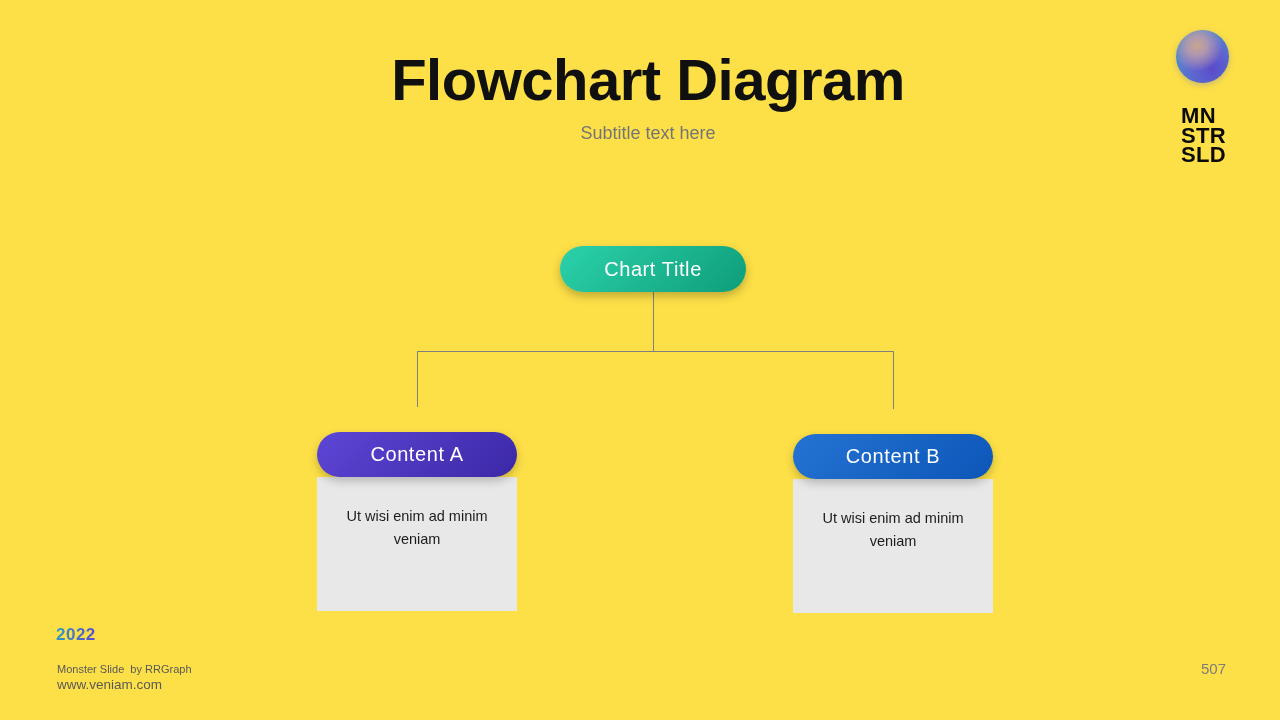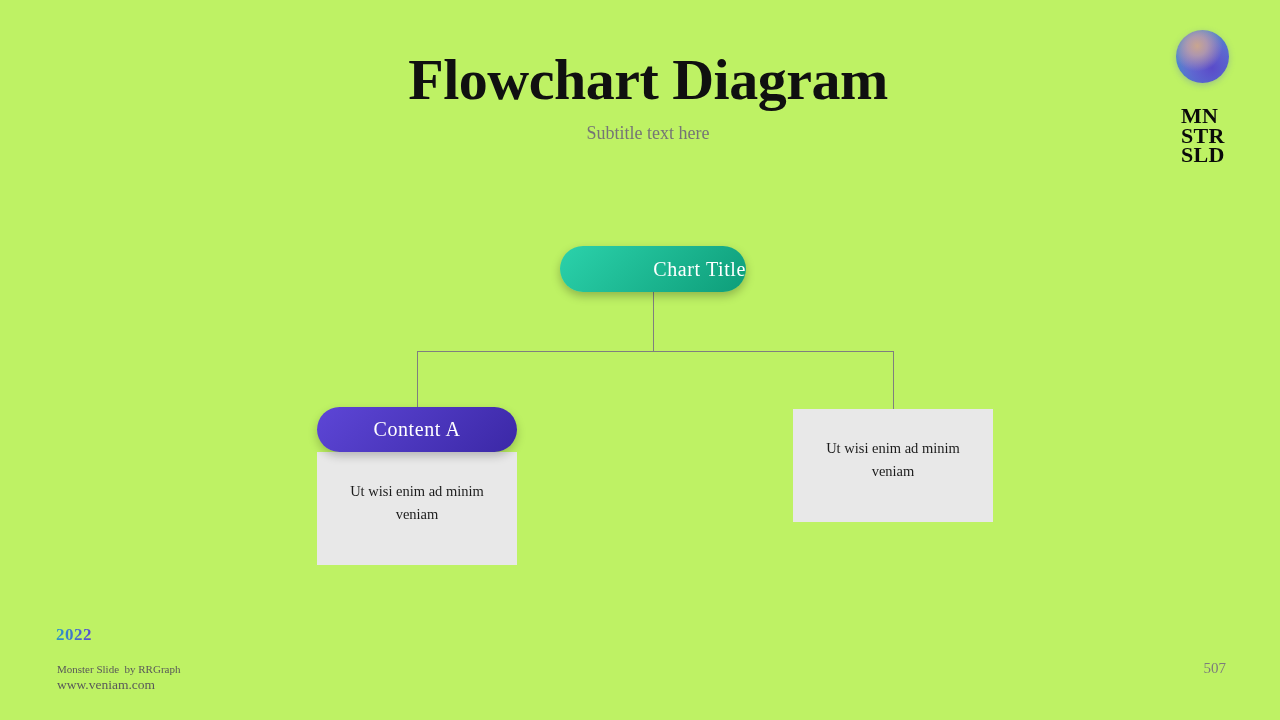--- a/index.html
+++ b/index.html
@@ -1,19 +1,19 @@
 <!DOCTYPE html>
 <html><head>
 <meta charset="utf-8">
 <style>
   html,body { margin:0; padding:0; }
   body { font-family:"Liberation Sans", sans-serif; background:#ffffff; }
   .slide {
-    position:relative; width:1280px; height:720px; background:#bef264;
-    overflow:hidden; margin:0 auto;font-family:Liberation Serif, serif;
+    position:relative; width:1280px; height:720px; background:#fde047;
+    overflow:hidden; margin:0 auto;
   }
 
   
   .header { position:absolute; left:8px; top:48px; width:1280px; text-align:center; }
   .title { font-size:58px; line-height:64px; font-weight:600; color:#101010; letter-spacing:-0.5px; }
   .subtitle { margin-top:10px; font-size:18px; line-height:22px; color:#757575; }
 
   
   .logo-sphere {
     position:absolute; left:1176px; top:30px; width:53px; height:53px; border-radius:50%;
@@ -23,41 +23,41 @@
       radial-gradient(circle at 50% 50%, #8a86d8 25%, #4f86cc 68%, #2fb49c 96%);
     box-shadow: 0 2px 6px rgba(90,110,200,0.35);
   }
   .logo-text {
     position:absolute; left:1181px; top:106px; font-size:22px; line-height:19.5px;
     font-weight:800; color:#0a0a0a; letter-spacing:0.3px;
   }
 
   
   .pill {
-    position:absolute; color:#ffffff; text-align:right;
+    position:absolute; color:#ffffff; text-align:center;
     border-radius:23px; font-size:20px; letter-spacing:0.6px; font-weight:500;
     box-shadow:0 4px 10px rgba(0,0,0,0.25);
   }
   .pill-root { left:560px; top:246px; width:186px; height:46px; line-height:46px; }
   .connector { position:absolute; }
   .conn-v-root { left:653px; top:292px; width:1px; height:59px; }
   .conn-h     { left:417px; top:351px; width:477px; height:1px; }
   .conn-v-left  { left:417px; top:352px; width:1px; height:55px; }
   .conn-v-right { left:893px; top:352px; width:1px; height:57px; }
 
-  .card { position:absolute; width:200px; }
+  .card { position:absolute; width:200px;margin-top:25px; }
   .card-a { left:317px; top:407px; }
   .card-b { left:793px; top:409px; }
   .card .pill-head {
     position:relative; display:block; width:200px; height:45px; line-height:45px;
     border-radius:22.5px; color:#fff; text-align:center; font-size:20px;
     letter-spacing:0.6px; font-weight:500; box-shadow:0 4px 10px rgba(0,0,0,0.22);
   }
   .card .body {
-    width:200px; height:113px; background:#e8e8e8; box-sizing:border-box;
+    width:200px; height:134px; background:#e8e8e8; box-sizing:border-box;
     padding:28px 18px 0 18px; text-align:center;
     font-size:14.5px; line-height:23px; color:#1c1c1c;
   }
 
   
   .year {
     position:absolute; left:56px; top:625px; font-size:17px; font-weight:700; letter-spacing:0.5px;
     background-clip:text; -webkit-background-clip:text; color:transparent; -webkit-text-fill-color:transparent;
   }
   .credit { position:absolute; left:57px; top:661px; font-size:11px; line-height:16px; color:#595959; white-space:pre; }
@@ -87,20 +87,21 @@
   <div class="connector conn-v-right" style="background-color: rgb(127, 127, 127);"></div>
 
   <div class="pill pill-root" style="background-image: linear-gradient(135deg, rgb(43, 210, 171), rgb(14, 157, 121));">Chart Title</div>
 
   <div class="card card-a">
     <div class="pill-head" style="background-image: linear-gradient(135deg, rgb(93, 70, 214), rgb(59, 40, 166));">Content A</div>
     <div class="body">Ut wisi enim ad minim veniam</div>
   </div>
 
   <div class="card card-b">
+    <div class="pill-head" style="background-image: linear-gradient(135deg, rgb(36, 115, 210), rgb(12, 86, 184));">Content B</div>
     <div class="body">Ut wisi enim ad minim veniam</div>
   </div>
 
   <div class="year" style="background-image: linear-gradient(90deg, rgb(42, 153, 198), rgb(92, 73, 209));">2022</div>
   <div class="credit">Monster Slide  by RRGraph</div>
   <div class="website">www.veniam.com</div>
   <div class="page-number">507</div>
 
 </div>
 

